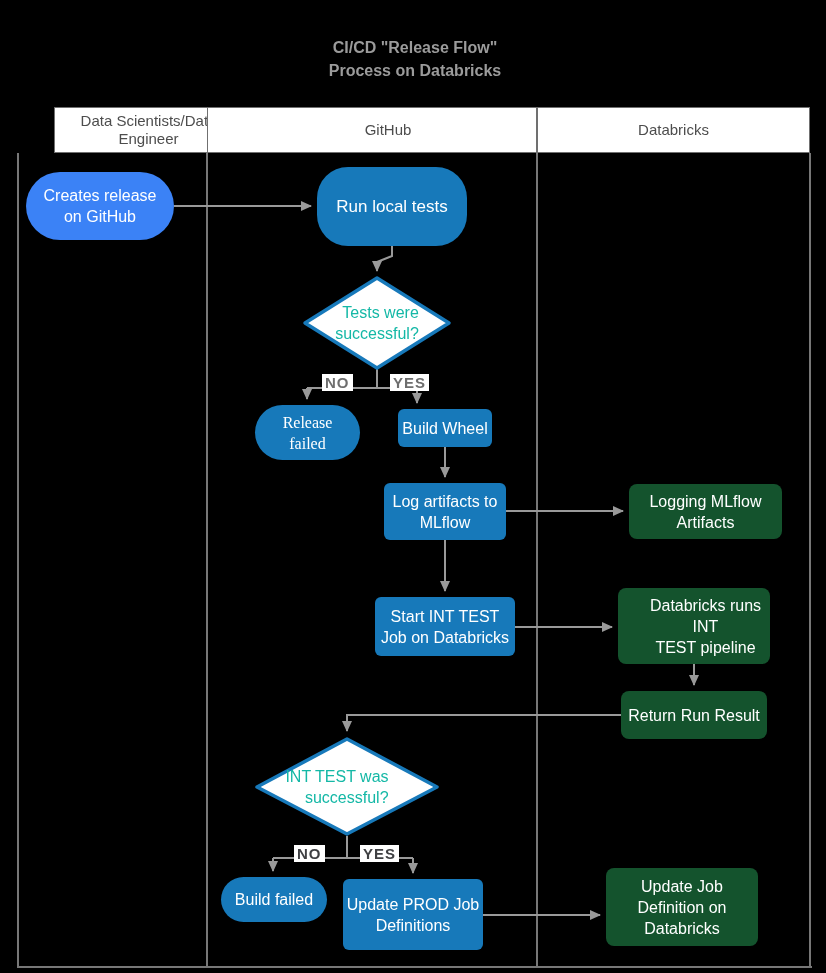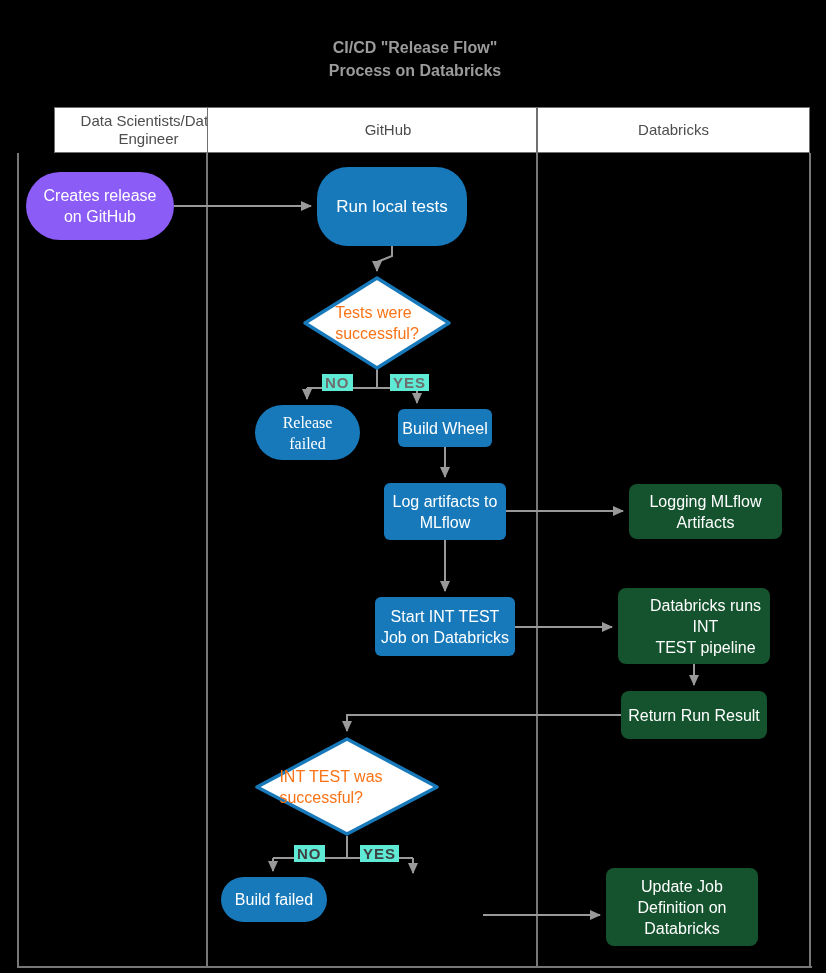--- a/index.html
+++ b/index.html
@@ -19,31 +19,31 @@
     white-space:pre-line;
   }
   .vline{position:absolute;width:2px;background:#777777;top:153px;height:815px;}
   .hline-bottom{position:absolute;left:18px;top:966px;width:794px;height:2px;background:#777777;}
   .node{
     position:absolute;box-sizing:border-box;color:#ffffff;
     display:flex;align-items:center;justify-content:center;text-align:center;
     font-size:16px;line-height:21px;white-space:pre-line;
   }
   .blue{background:#1779ba;border-radius:6px;}
-  .teal{background:#8b5cf6;}
+  .teal{background:#3b82f6;}
   .purple{background:#14532d;border-radius:8px;}
   .stadium{border-radius:999px;}
   .diamond-label{
-    position:absolute;color:#f97316;font-size:16px;line-height:21px;
-    display:flex;align-items:center;justify-content:center;text-align:left;
+    position:absolute;color:#14b8a6;font-size:16px;line-height:21px;
+    display:flex;align-items:center;justify-content:center;text-align:right;
     white-space:pre-line;
   }
   .branch-label{
     position:absolute;font-weight:bold;font-size:15px;letter-spacing:1px;
-    background:#5eead4;padding:0 3px;
+    background:#ffffff;padding:0 3px;
   }
   .branch-gray{color:#6e6e6e;}
   .branch-dark{color:#3f4043;}
   svg.connectors{position:absolute;left:0;top:0;}
   svg.connectors path.link{fill:none;stroke:#999999;stroke-width:2;}
   svg.connectors polygon.decision{fill:#ffffff;stroke:#1779ba;stroke-width:3.5;stroke-linejoin:round;}
 </style>
 </head>
 <body>
 
@@ -115,28 +115,30 @@
   <div class="node blue" style="left:375px;top:597px;width:140px;height:59px;">Start INT TEST
 Job on Databricks</div>
 
   <div class="node purple" style="left:618px;top:588px;width:152px;height:76px;padding-left:23px;">Databricks runs INT
 TEST pipeline</div>
 
   <div class="node purple" style="left:621px;top:691px;width:146px;height:48px;">Return Run Result</div>
 
   <div class="node blue stadium" style="left:221px;top:877px;width:106px;height:45px;text-align:center;">Build failed</div>
 
+  <div class="node blue" style="left:343px;top:879px;width:140px;height:71px;">Update PROD Job
+Definitions</div>
 
   <div class="node purple" style="left:606px;top:868px;width:152px;height:78px;">Update Job
 Definition on
 Databricks</div>
 
   <div class="diamond-label" style="left:307px;top:295px;width:140px;height:56px;">Tests were
 successful?</div>
-  <div class="diamond-label" style="left:246px;top:759px;width:170px;height:56px;">INT TEST was
+  <div class="diamond-label" style="left:252px;top:759px;width:170px;height:56px;">INT TEST was
 successful?</div>
 
   <div class="branch-label branch-gray" style="left:322px;top:374px;">NO</div>
   <div class="branch-label branch-gray" style="left:390px;top:374px;">YES</div>
   <div class="branch-label branch-dark" style="left:294px;top:845px;">NO</div>
   <div class="branch-label branch-dark" style="left:360px;top:845px;">YES</div>
 
 </div>
 
 </body></html>

